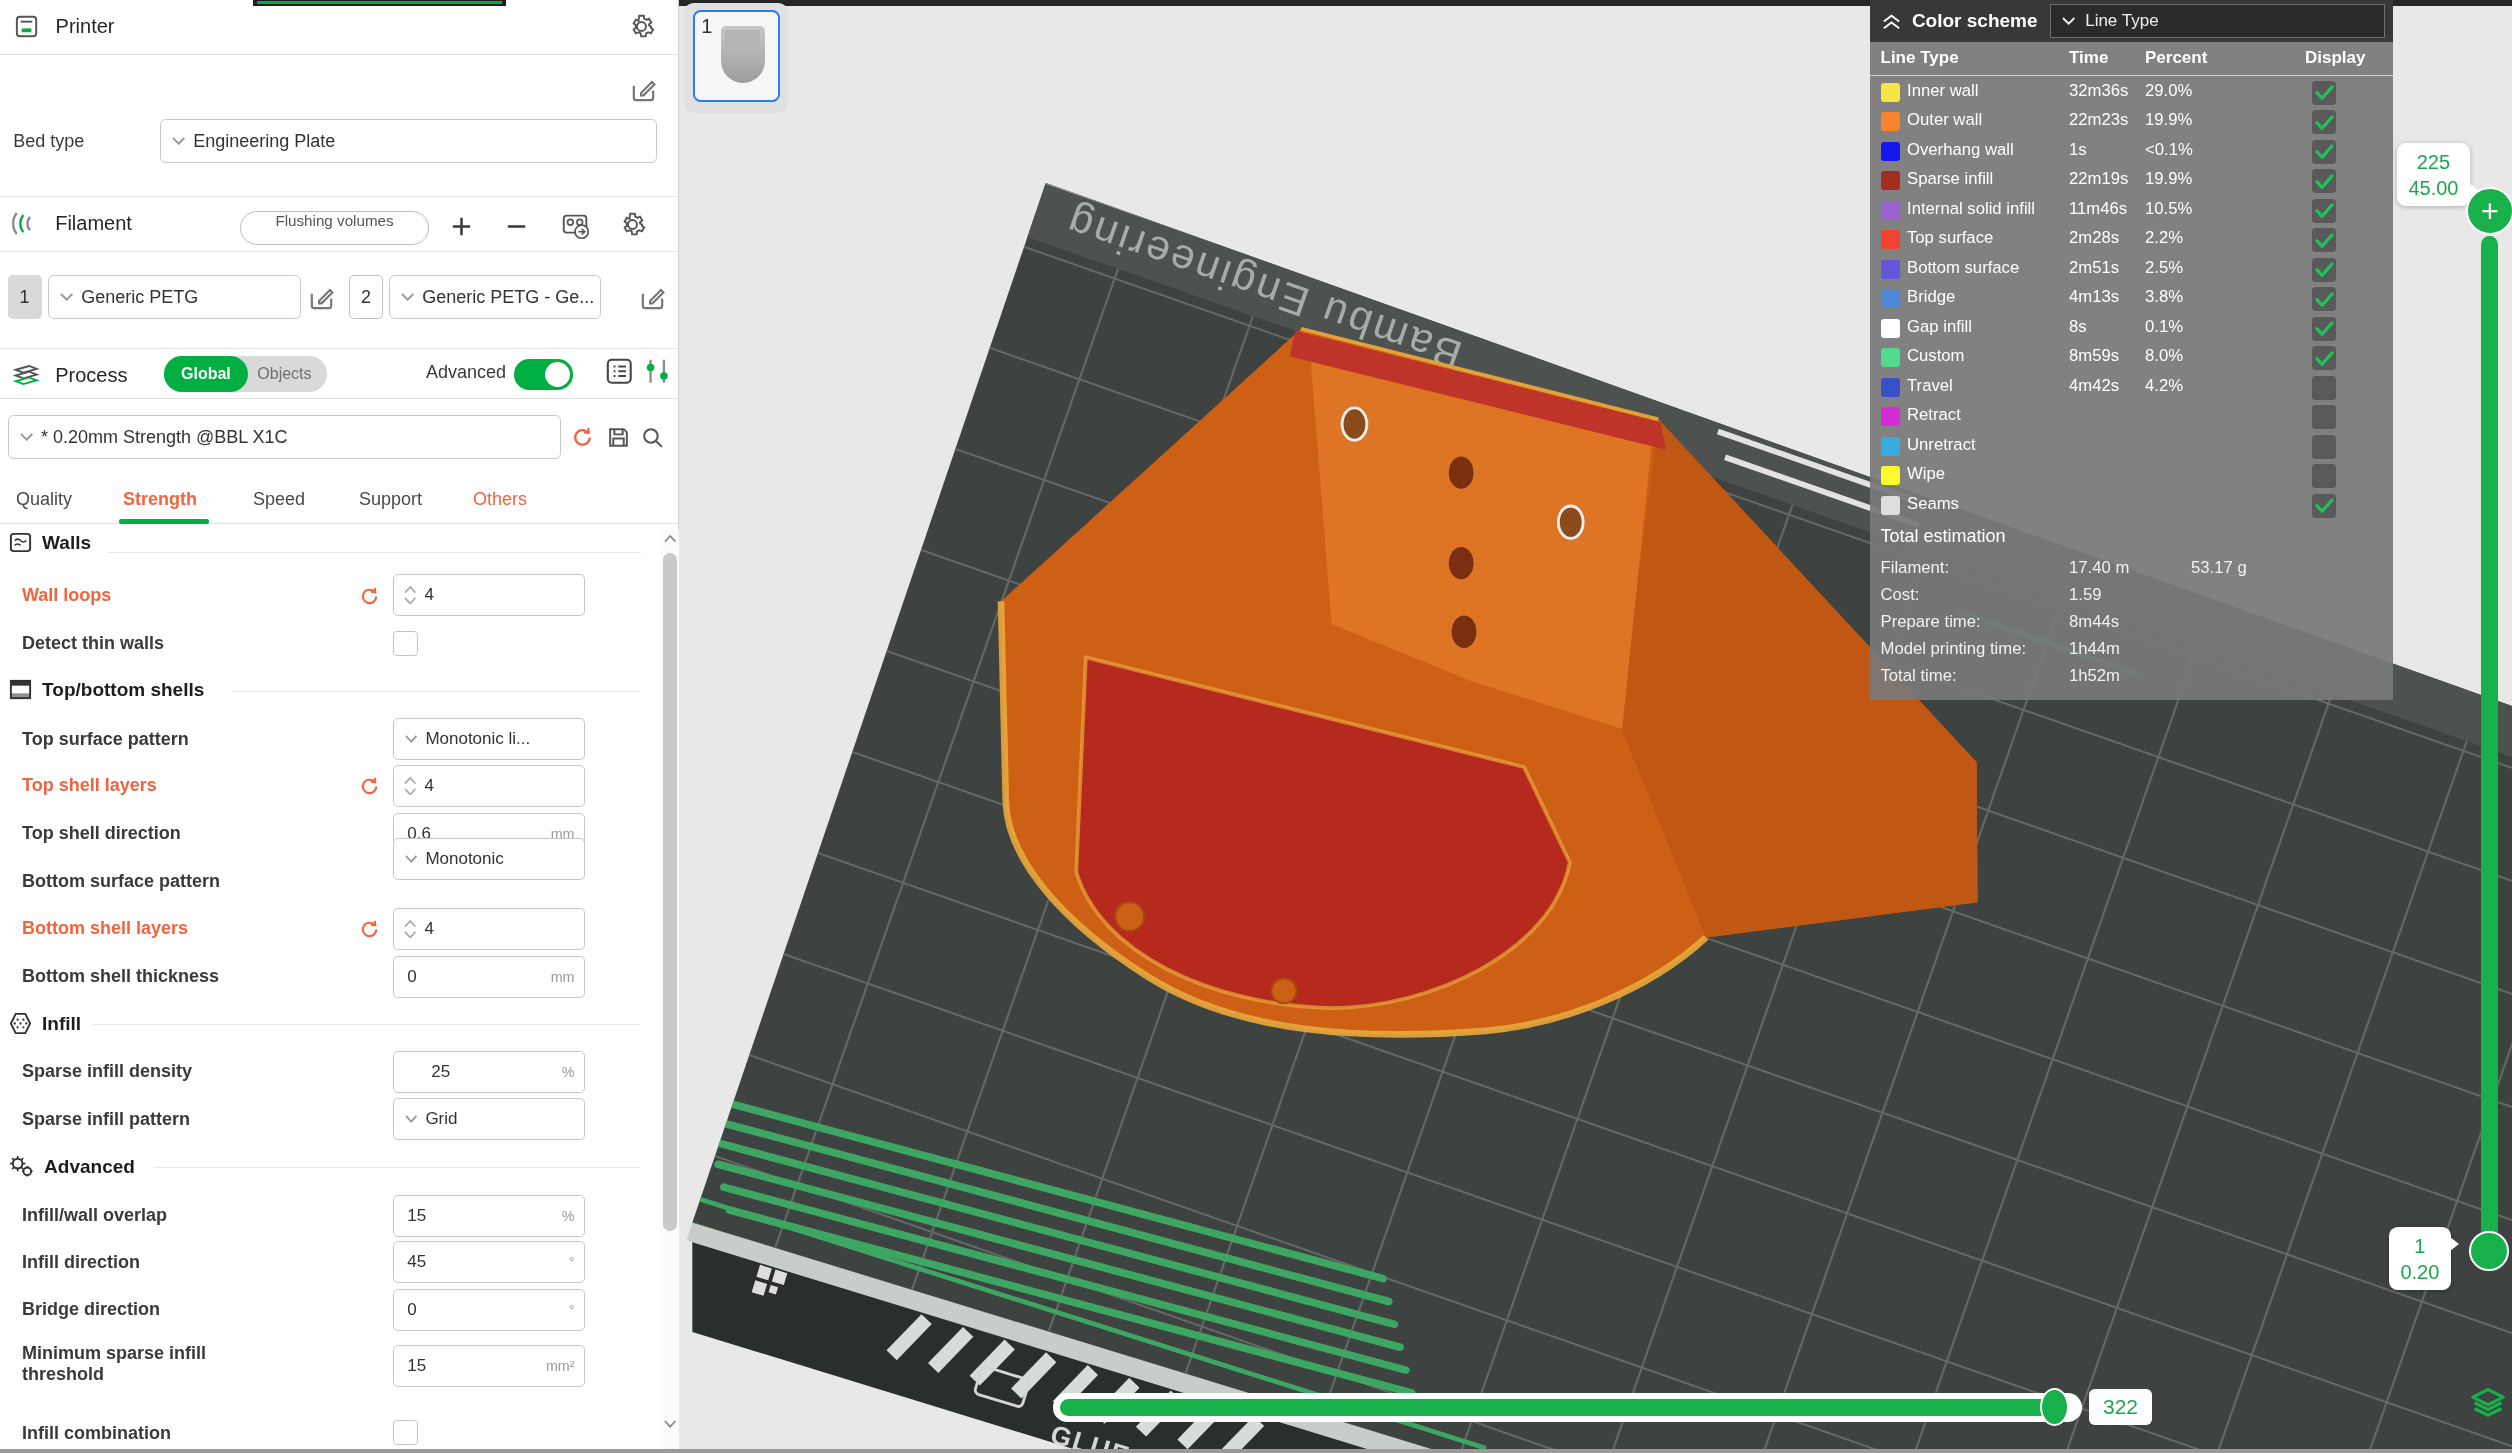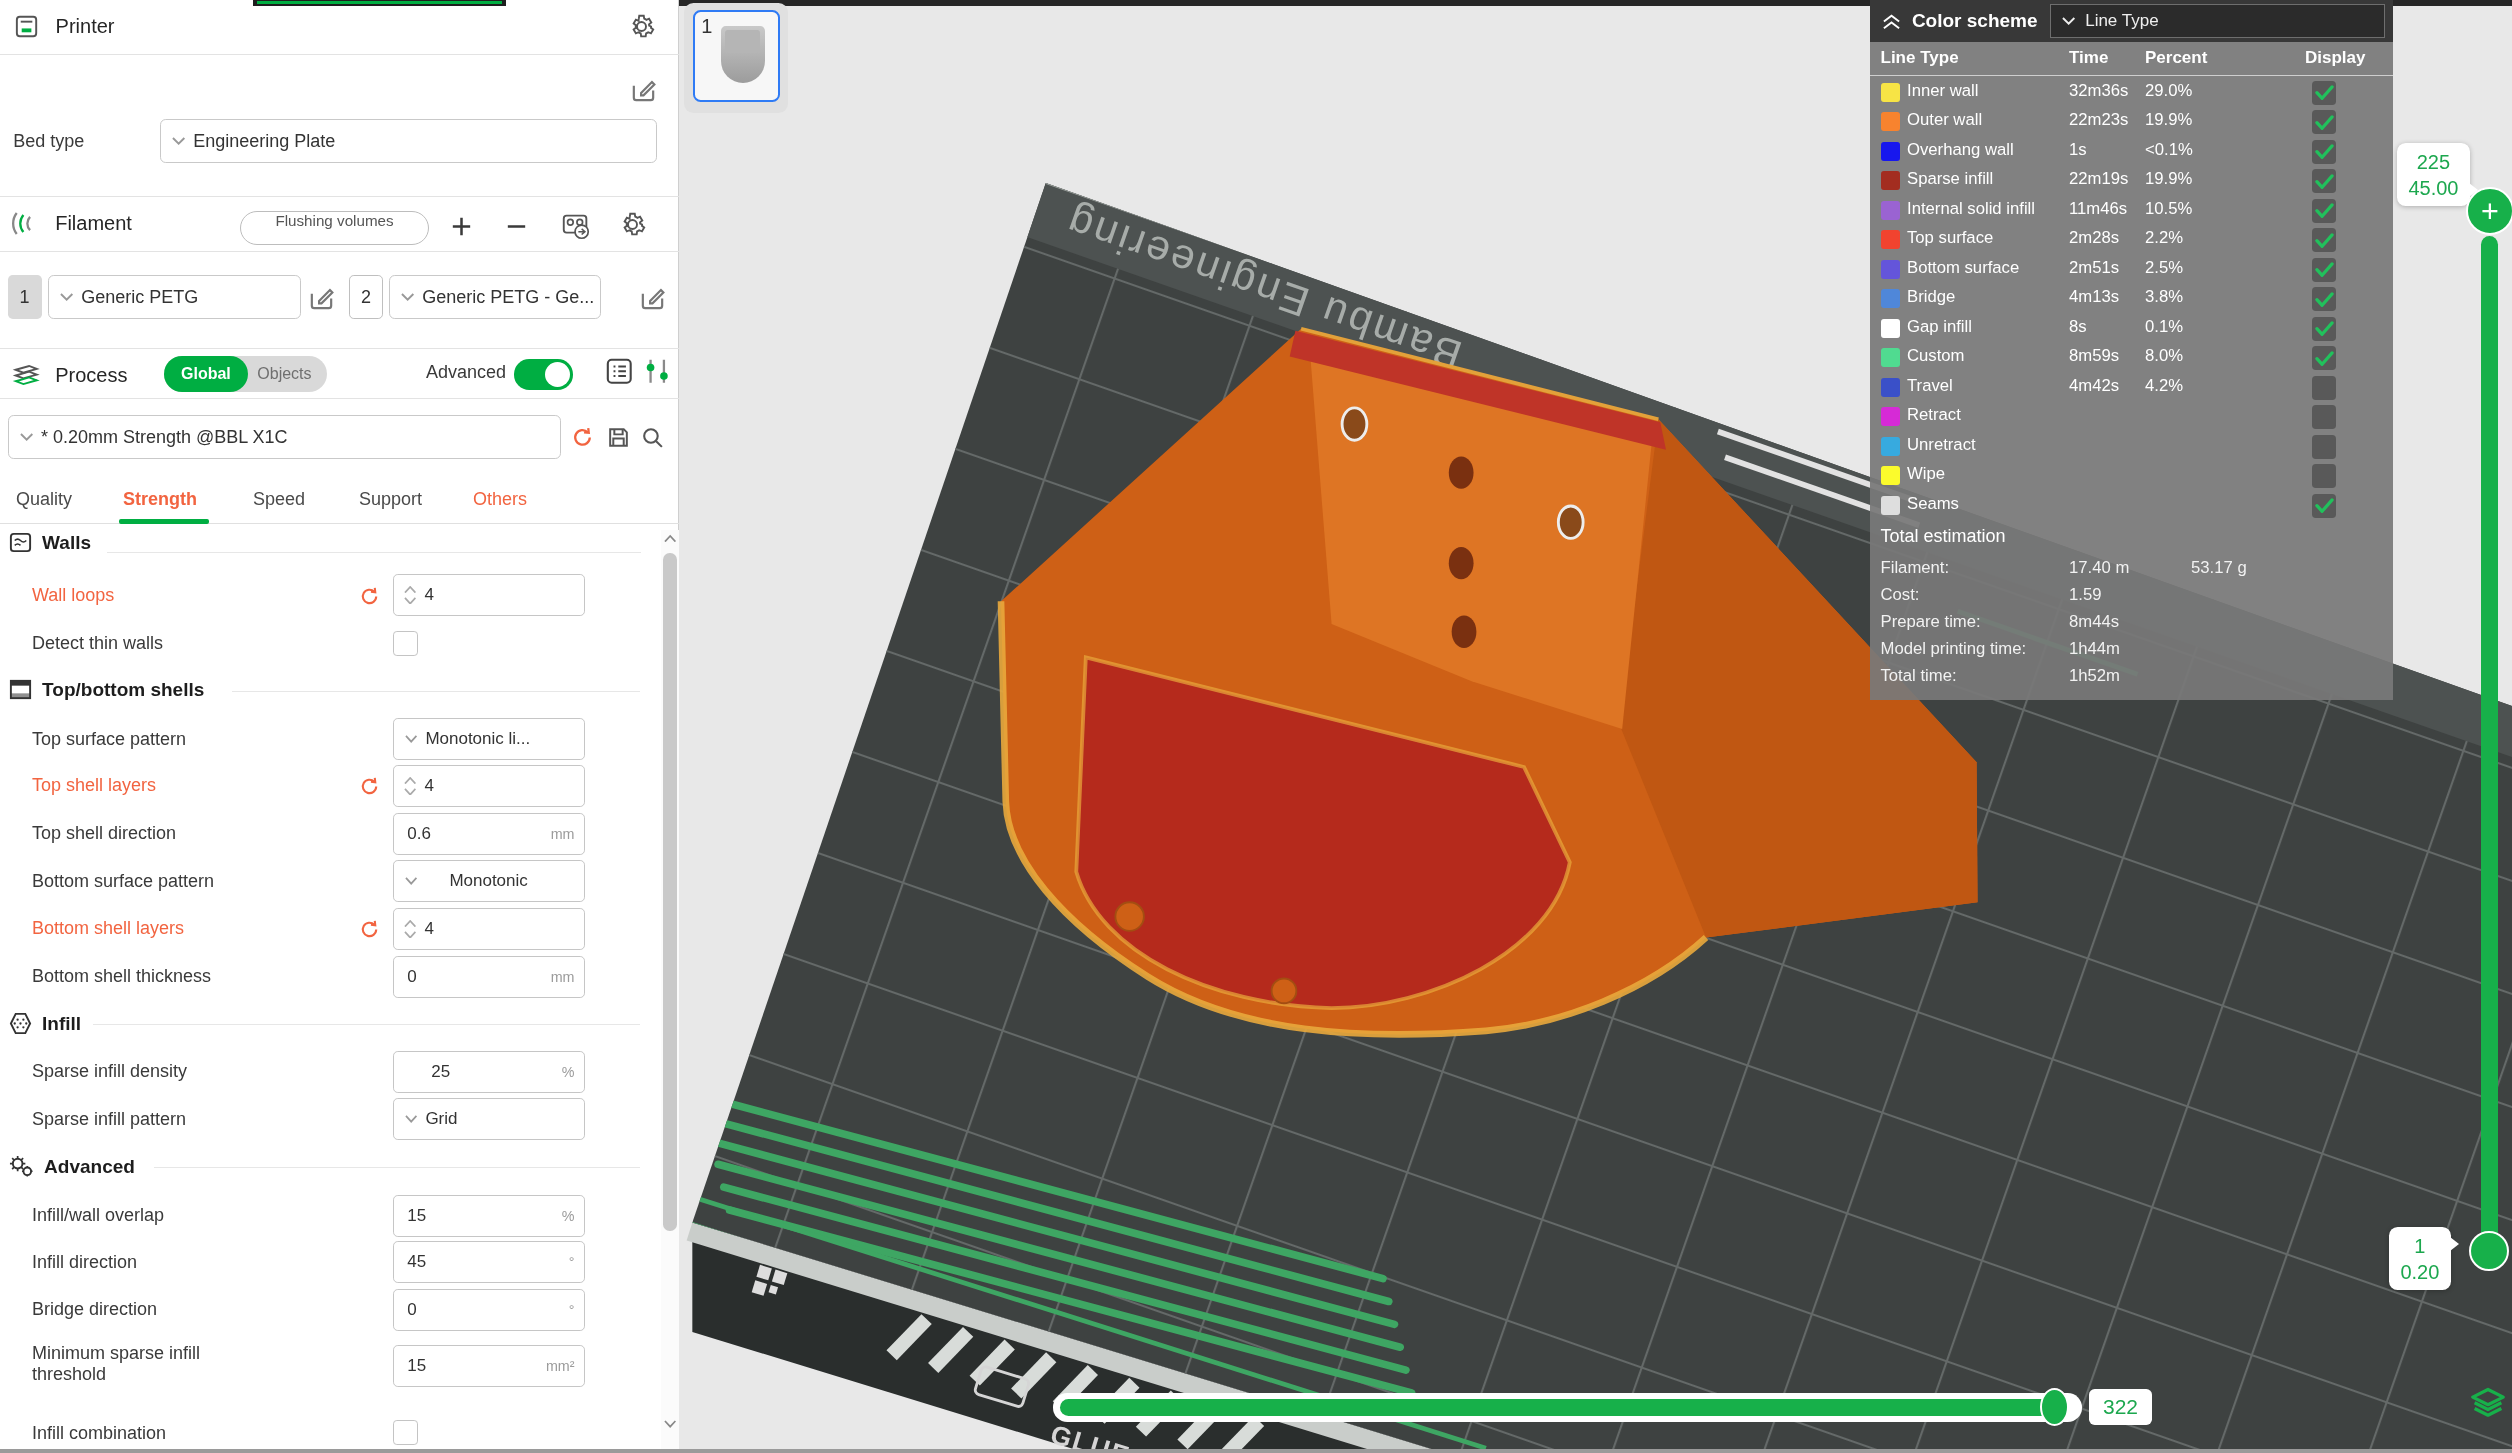--- a/index.html
+++ b/index.html
@@ -33,21 +33,21 @@
            font-size:16px;font-weight:bold;display:flex;align-items:center;}
   .seg .off{padding:0 15.2px 0 9.5px;color:#6F6F6F;font-size:16px;}
   .toggle{position:absolute;width:59px;height:30.5px;border-radius:15.2px;background:#00AE42;}
   .toggle .knob{position:absolute;right:2.9px;top:2.9px;width:25px;height:25px;border-radius:50%;background:#fff;}
   .tab{position:absolute;font-size:18px;color:#4A4A4A;cursor:default;}
   .tab.active{color:#F26440;font-weight:bold;}
   .tab.modified{color:#F26440;}
   .tab-underline{position:absolute;height:4.8px;background:#00AE42;border-radius:1.9px;}
   .sec{position:absolute;display:flex;align-items:center;gap:9.5px;font-weight:bold;font-size:19px;color:#1D1D1D;left:7.6px;}
   .sec-line{position:absolute;height:1px;background:#E7E7E7;}
-  .plabel{position:absolute;left:32px;width:314px;font-size:18px;color:#3A3A3A;line-height:1.18;}
+  .plabel{position:absolute;left:22px;width:314px;font-size:18px;color:#3A3A3A;line-height:1.18;font-weight:bold;}
   .plabel.mod{color:#F26440;}
   .ctl{position:absolute;left:393px;width:192px;height:42px;border:1px solid #C6C6C6;border-radius:4.8px;
        background:#fff;display:flex;align-items:center;box-sizing:border-box;}
   .ctl .val{font-size:17px;color:#333;}
   .ctl .pad{margin-left:13.3px;}
   .unit{position:absolute;right:9.5px;color:#9B9B9B;font-size:14.3px;}
   .arrows{display:flex;flex-direction:column;gap:3.8px;margin:0 8.6px 0 9.5px;}
   .cbx{position:absolute;left:393px;width:25px;height:25px;border:1.9px solid #C4C4C4;border-radius:3.8px;
        background:#fff;box-sizing:border-box;}
   .reset{position:absolute;left:358px;width:23px;height:23px;}
@@ -473,21 +473,21 @@
       <span class="val">4</span>
     </div>
 
     <span class="plabel" style="top:823px;">Top shell direction</span>
     <div class="ctl" style="top:813px;">
       <span class="val pad">0.6</span>
       <span class="unit">mm</span>
     </div>
 
     <span class="plabel" style="top:871px;">Bottom surface pattern</span>
-    <div class="ctl" style="top:860px;gap:24px;">
+    <div class="ctl" style="top:838px;">
       <span class="chev">
           <svg width="12.4" height="7.6" viewBox="0 0 13 8">
             <path d="M1 1 l5.5 6 5.5 -6" fill="none" stroke="#999" stroke-width="1.8"></path>
           </svg>
         </span>
       <span class="val">Monotonic</span>
     </div>
 
     <span class="plabel mod" style="top:918px;">Bottom shell layers</span>
     <span class="reset" style="top:918px;">

